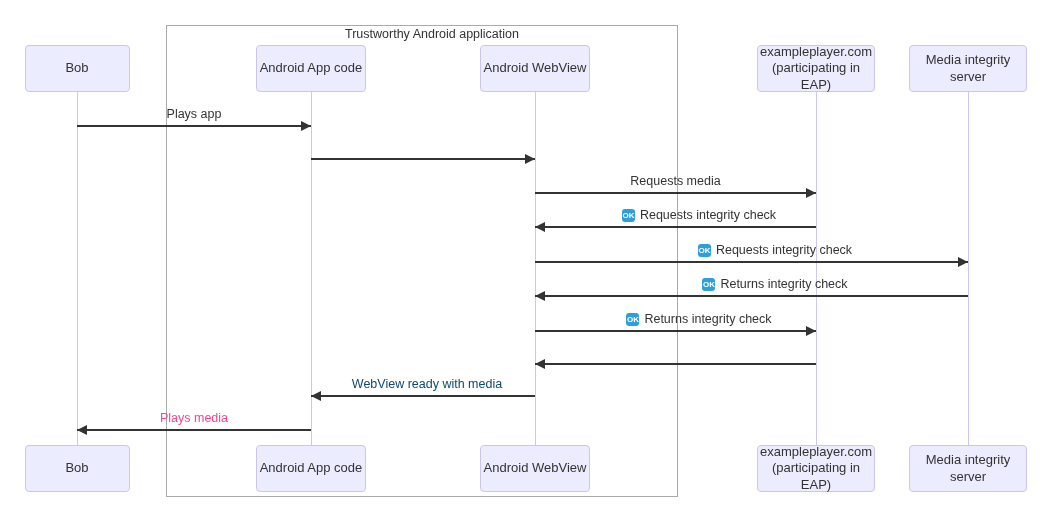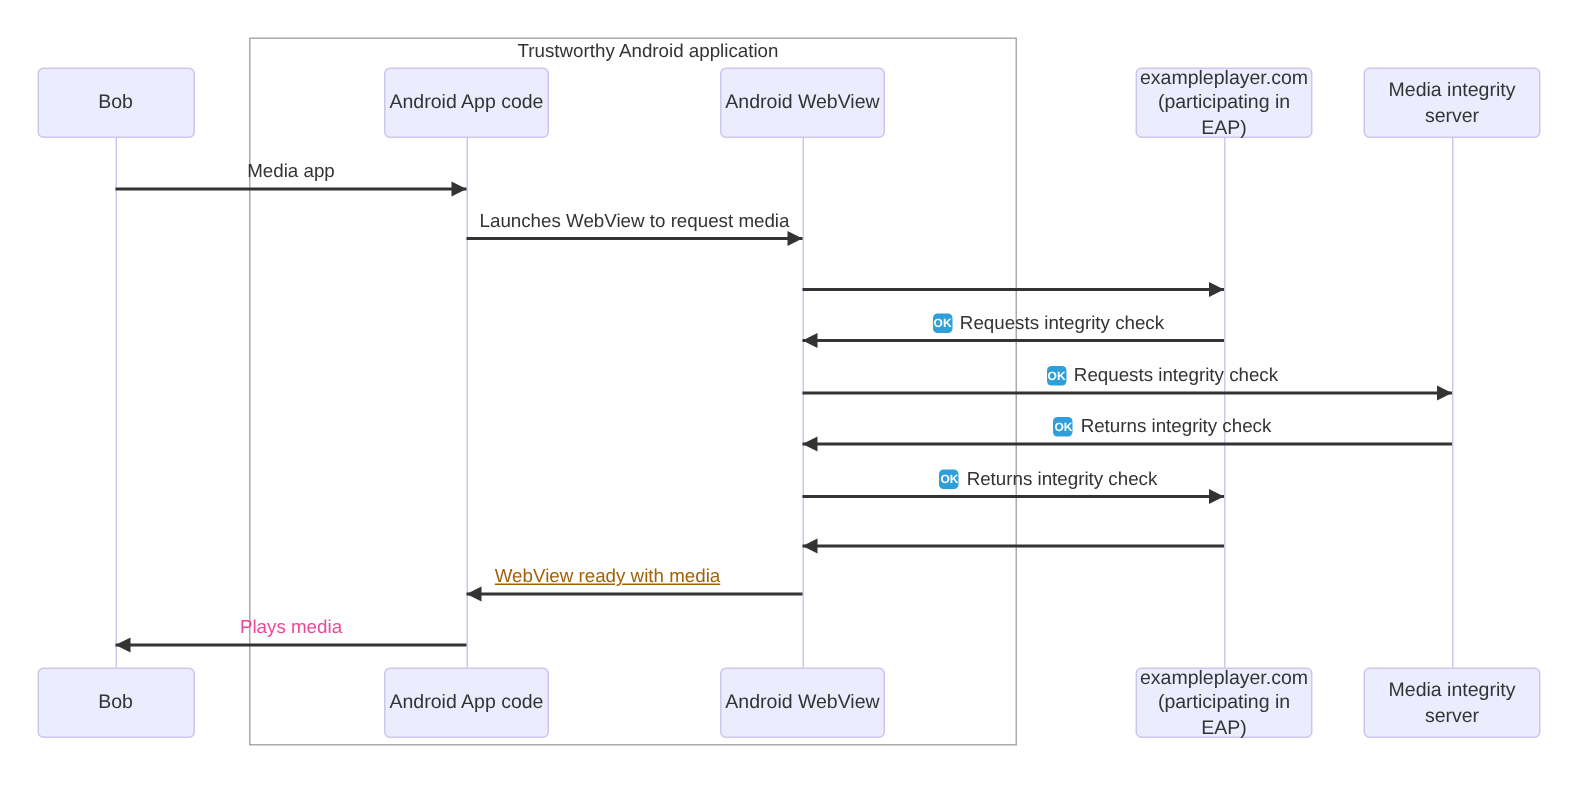--- a/index.html
+++ b/index.html
@@ -83,29 +83,29 @@
     <div class="actor-box" style="left: 480px; top: 445px; width: 110px; height: 47px; background: rgb(236, 236, 255); border: 1px solid rgb(205, 197, 239); color: rgb(51, 51, 51);"><div>Android WebView</div></div>
     <div class="actor-box" style="left: 757px; top: 45px; width: 118px; height: 47px; background: rgb(236, 236, 255); border: 1px solid rgb(205, 197, 239); color: rgb(51, 51, 51);"><div>exampleplayer.com
 (participating in EAP)</div></div>
     <div class="actor-box" style="left: 757px; top: 445px; width: 118px; height: 47px; background: rgb(236, 236, 255); border: 1px solid rgb(205, 197, 239); color: rgb(51, 51, 51);"><div>exampleplayer.com
 (participating in EAP)</div></div>
     <div class="actor-box" style="left: 909px; top: 45px; width: 118px; height: 47px; background: rgb(236, 236, 255); border: 1px solid rgb(205, 197, 239); color: rgb(51, 51, 51);"><div>Media integrity server</div></div>
     <div class="actor-box" style="left: 909px; top: 445px; width: 118px; height: 47px; background: rgb(236, 236, 255); border: 1px solid rgb(205, 197, 239); color: rgb(51, 51, 51);"><div>Media integrity server</div></div>
     <div class="msg-line" style="left: 77px; top: 125.25px; width: 234px; height: 1.5px; background: rgb(51, 51, 51);"></div>
     <div class="msg-head" style="left: 301px; top: 121px; border-top: 5px solid transparent; border-bottom: 5px solid transparent; border-left: 10px solid rgb(51, 51, 51);"></div>
     <div class="msg-label" style="left: 77px; top: 105px; width: 234px; height: 18px; color: rgb(51, 51, 51);">
-      <div>Media app</div>
+      <div>Plays app</div>
     </div>
     <div class="msg-line" style="left: 311px; top: 158.25px; width: 224px; height: 1.5px; background: rgb(51, 51, 51);"></div>
     <div class="msg-head" style="left: 525px; top: 154px; border-top: 5px solid transparent; border-bottom: 5px solid transparent; border-left: 10px solid rgb(51, 51, 51);"></div>
-    <div class="msg-label" style="left: 311px; top: 138px; width: 224px; height: 18px; color: rgb(51, 51, 51);">
-      <div>Launches WebView to request media</div>
-    </div>
     <div class="msg-line" style="left: 535px; top: 192.25px; width: 281px; height: 1.5px; background: rgb(51, 51, 51);"></div>
     <div class="msg-head" style="left: 806px; top: 188px; border-top: 5px solid transparent; border-bottom: 5px solid transparent; border-left: 10px solid rgb(51, 51, 51);"></div>
+    <div class="msg-label" style="left: 535px; top: 172px; width: 281px; height: 18px; color: rgb(51, 51, 51);">
+      <div>Requests media</div>
+    </div>
     <div class="msg-line" style="left: 535px; top: 226.25px; width: 281px; height: 1.5px; background: rgb(51, 51, 51);"></div>
     <div class="msg-head" style="left: 535px; top: 222px; border-top: 5px solid transparent; border-bottom: 5px solid transparent; border-right: 10px solid rgb(51, 51, 51);"></div>
     <div class="msg-label" style="left: 535px; top: 206px; width: 281px; height: 18px; color: rgb(51, 51, 51);">
       <div class="ok-badge" style="background: rgb(46, 159, 218); color: rgb(255, 255, 255);">OK</div>
       <div>Requests integrity check</div>
     </div>
     <div class="msg-line" style="left: 535px; top: 261.25px; width: 433px; height: 1.5px; background: rgb(51, 51, 51);"></div>
     <div class="msg-head" style="left: 958px; top: 257px; border-top: 5px solid transparent; border-bottom: 5px solid transparent; border-left: 10px solid rgb(51, 51, 51);"></div>
     <div class="msg-label" style="left: 535px; top: 241px; width: 433px; height: 18px; color: rgb(51, 51, 51);">
       <div class="ok-badge" style="background: rgb(46, 159, 218); color: rgb(255, 255, 255);">OK</div>
@@ -120,21 +120,21 @@
     <div class="msg-line" style="left: 535px; top: 330.25px; width: 281px; height: 1.5px; background: rgb(51, 51, 51);"></div>
     <div class="msg-head" style="left: 806px; top: 326px; border-top: 5px solid transparent; border-bottom: 5px solid transparent; border-left: 10px solid rgb(51, 51, 51);"></div>
     <div class="msg-label" style="left: 535px; top: 310px; width: 281px; height: 18px; color: rgb(51, 51, 51);">
       <div class="ok-badge" style="background: rgb(46, 159, 218); color: rgb(255, 255, 255);">OK</div>
       <div>Returns integrity check</div>
     </div>
     <div class="msg-line" style="left: 535px; top: 363.25px; width: 281px; height: 1.5px; background: rgb(51, 51, 51);"></div>
     <div class="msg-head" style="left: 535px; top: 359px; border-top: 5px solid transparent; border-bottom: 5px solid transparent; border-right: 10px solid rgb(51, 51, 51);"></div>
     <div class="msg-line" style="left: 311px; top: 395.25px; width: 224px; height: 1.5px; background: rgb(51, 51, 51);"></div>
     <div class="msg-head" style="left: 311px; top: 391px; border-top: 5px solid transparent; border-bottom: 5px solid transparent; border-right: 10px solid rgb(51, 51, 51);"></div>
-    <div class="msg-label" style="left: 293px; top: 375px; width: 224px; height: 18px; color: #a16207; text-decoration: underline;">
+    <div class="msg-label" style="left: 315px; top: 375px; width: 224px; height: 18px; color: #0c4a6e;">
       <div>WebView ready with media</div>
     </div>
     <div class="msg-line" style="left: 77px; top: 429.25px; width: 234px; height: 1.5px; background: rgb(51, 51, 51);"></div>
     <div class="msg-head" style="left: 77px; top: 425px; border-top: 5px solid transparent; border-bottom: 5px solid transparent; border-right: 10px solid rgb(51, 51, 51);"></div>
     <div class="msg-label" style="left: 77px; top: 409px; width: 234px; height: 18px; color: #ec4899;">
       <div>Plays media</div>
     </div>
   </div>
 
 </body></html>

